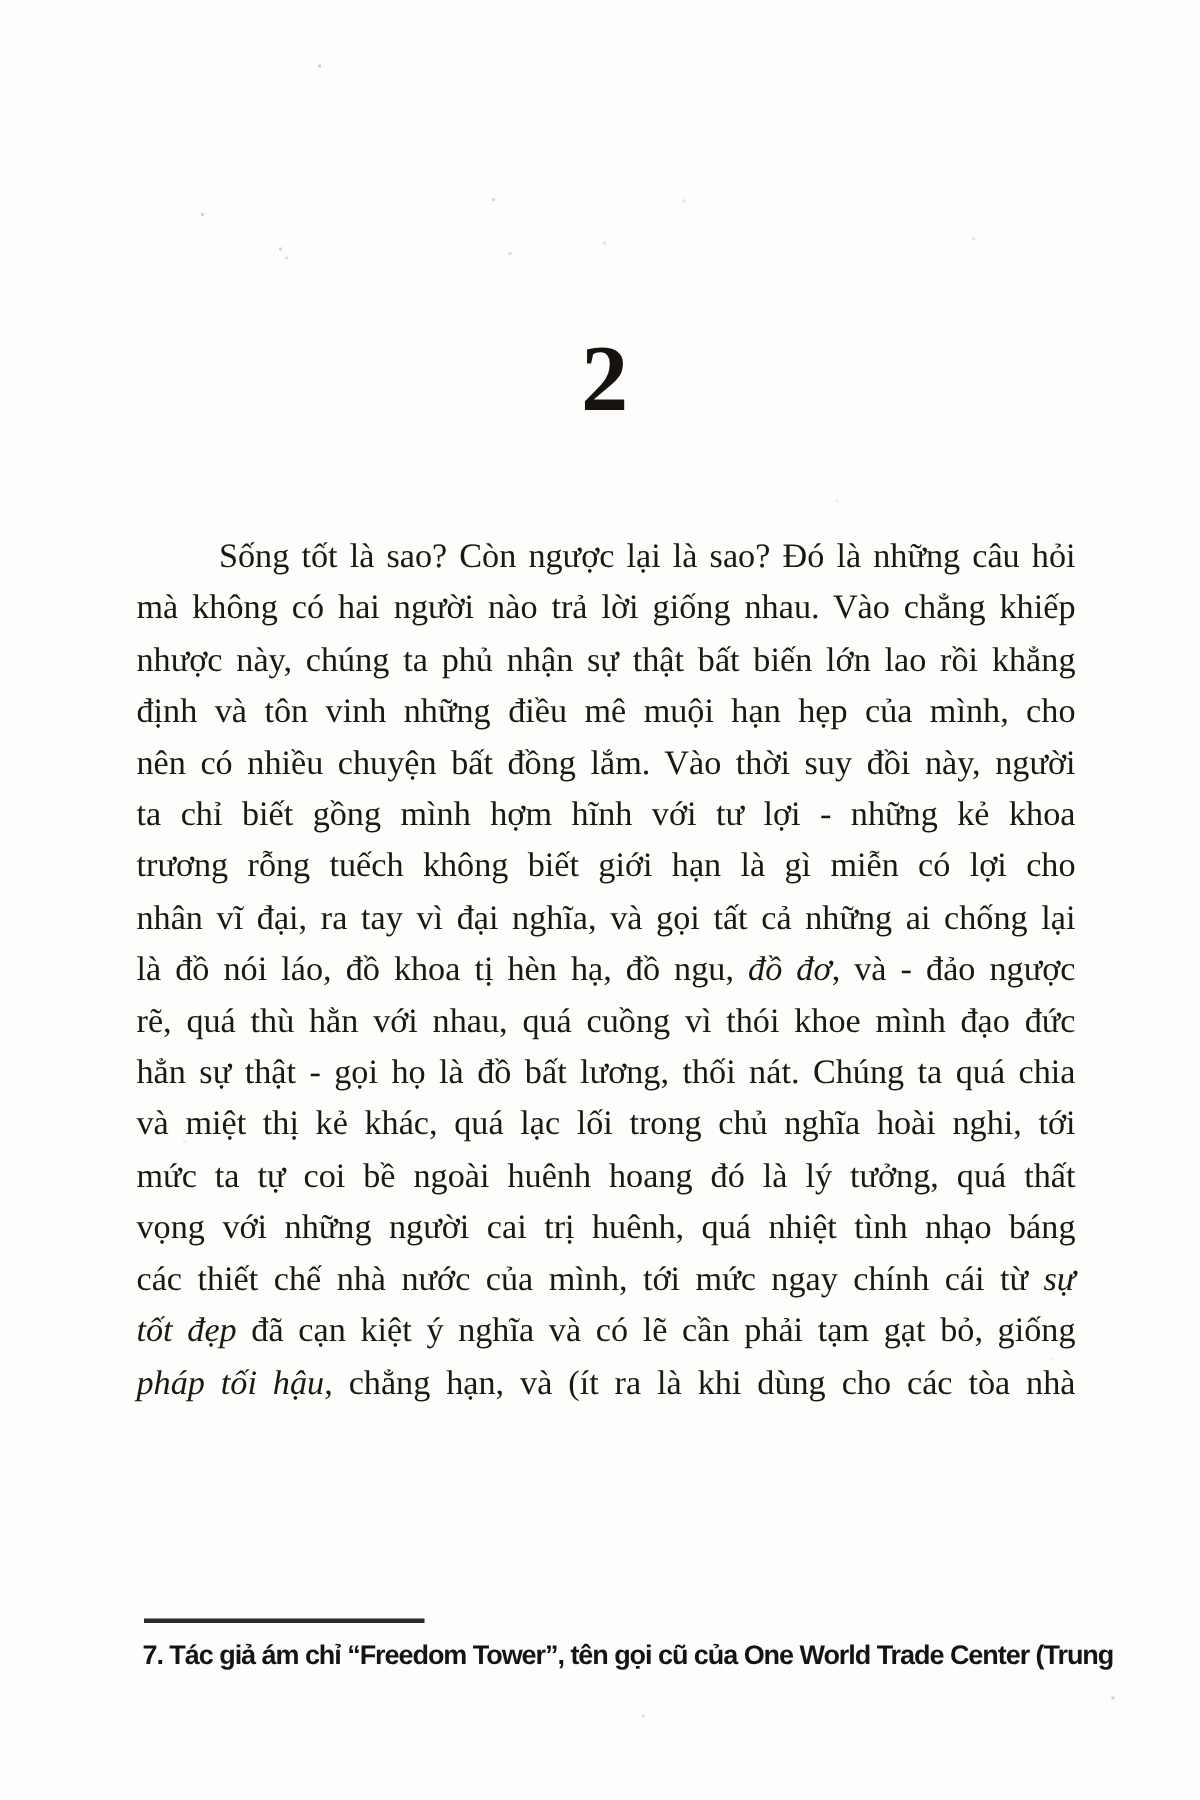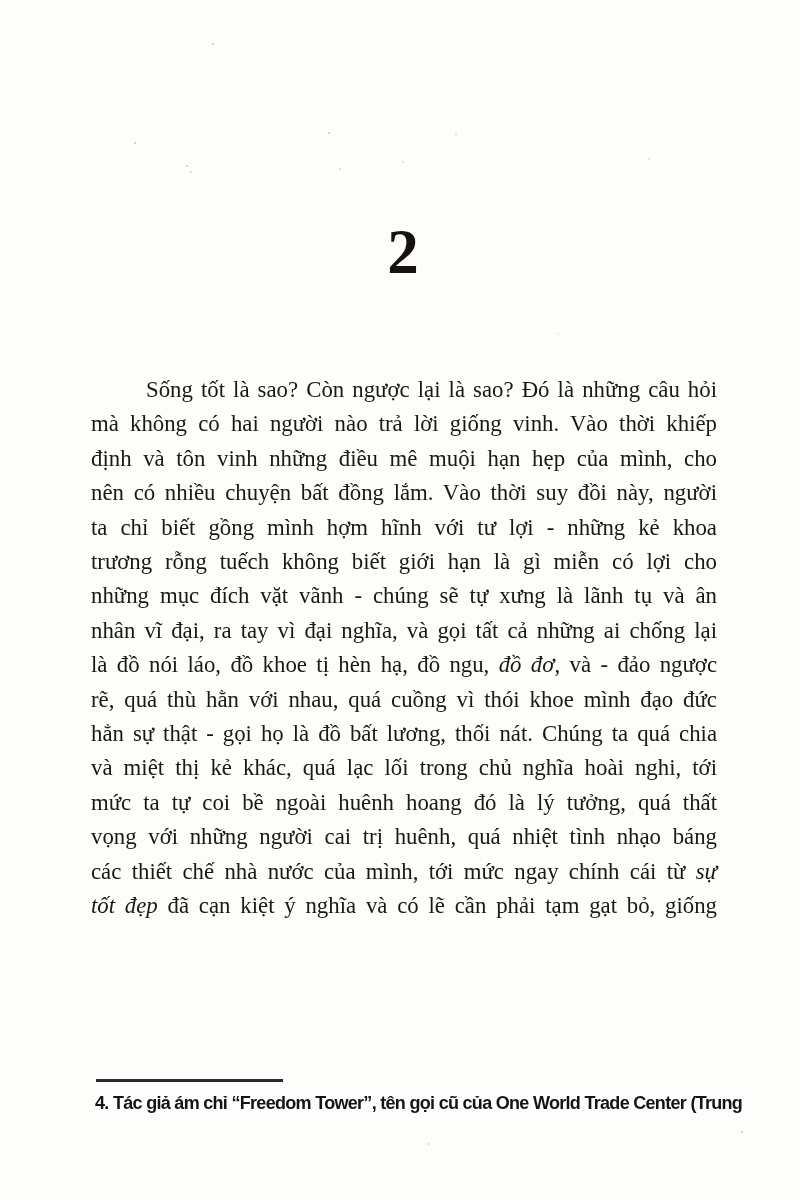--- a/index.html
+++ b/index.html
@@ -22,21 +22,21 @@
     left: 0;
     width: 806px;
     text-align: center;
     font-size: 63px;
     line-height: 63px;
     font-weight: 700;
     color: #151210;
   }
   .body-text {
     position: absolute;
-    top: 373px;
+    top: 354px;
     left: 91px;
     width: 626px;
     font-size: 22.8px;
     line-height: 34.4px;
     color: #1b1713;
   }
   .line {
     text-align: justify;
     text-align-last: justify;
     text-justify: inter-word;
@@ -92,35 +92,36 @@
   }
 </style>
 </head>
 <body>
 
 <div class="page">
   <div class="chapter">2</div>
 
   <div class="body-text">
       <div class="line indent"><span>Sống tốt là sao? Còn ngược lại là sao? Đó là những câu hỏi</span></div>
-      <div class="line"><span>mà không có hai người nào trả lời giống vinh. Vào thời khiếp</span></div>
+      <div class="line"><span>mà không có hai người nào trả lời giống nhau. Vào chẳng khiếp</span></div>
+      <div class="line"><span>nhược này, chúng ta phủ nhận sự thật bất biến lớn lao rồi khẳng</span></div>
       <div class="line"><span>định và tôn vinh những điều mê muội hạn hẹp của mình, cho</span></div>
       <div class="line"><span>nên có nhiều chuyện bất đồng lắm. Vào thời suy đồi này, người</span></div>
       <div class="line"><span>ta chỉ biết gồng mình hợm hĩnh với tư lợi - những kẻ khoa</span></div>
       <div class="line"><span>trương rỗng tuếch không biết giới hạn là gì miễn có lợi cho</span></div>
-      <div class="line"><span>những mục đích vặt vãnh - chúng sẽ tự xưng là lãnh tụ và ân</span></div>
       <div class="line"><span>nhân vĩ đại, ra tay vì đại nghĩa, và gọi tất cả những ai chống lại</span></div>
-      <div class="line"><span>là đồ nói láo, đồ khoe tị hèn hạ, đồ ngu, </span><i>đồ đơ</i><span>, và - đảo ngược</span></div>
+      <div class="line"><span>là đồ nói láo, đồ khoa tị hèn hạ, đồ ngu, </span><i>đồ đơ</i><span>, và - đảo ngược</span></div>
       <div class="line"><span>rẽ, quá thù hằn với nhau, quá cuồng vì thói khoe mình đạo đức</span></div>
       <div class="line"><span>hẳn sự thật - gọi họ là đồ bất lương, thối nát. Chúng ta quá chia</span></div>
       <div class="line"><span>và miệt thị kẻ khác, quá lạc lối trong chủ nghĩa hoài nghi, tới</span></div>
       <div class="line"><span>mức ta tự coi bề ngoài huênh hoang đó là lý tưởng, quá thất</span></div>
       <div class="line"><span>vọng với những người cai trị huênh, quá nhiệt tình nhạo báng</span></div>
       <div class="line"><span>các thiết chế nhà nước của mình, tới mức ngay chính cái từ </span><i>sự</i></div>
       <div class="line"><i>tốt đẹp</i><span> đã cạn kiệt ý nghĩa và có lẽ cần phải tạm gạt bỏ, giống</span></div>
+      <div class="line"><i>pháp tối hậu</i><span>, chẳng hạn, và (ít ra là khi dùng cho các tòa nhà</span></div>
     </div>
 
   <div class="fn-rule"></div>
 
-  <div class="footnote">4. Tác giả ám chỉ “Freedom Tower”, tên gọi cũ của One World Trade Center (Trung</div>
+  <div class="footnote">7. Tác giả ám chỉ “Freedom Tower”, tên gọi cũ của One World Trade Center (Trung</div>
 
   <div class="noise"></div>
 </div>
 
 </body></html>

